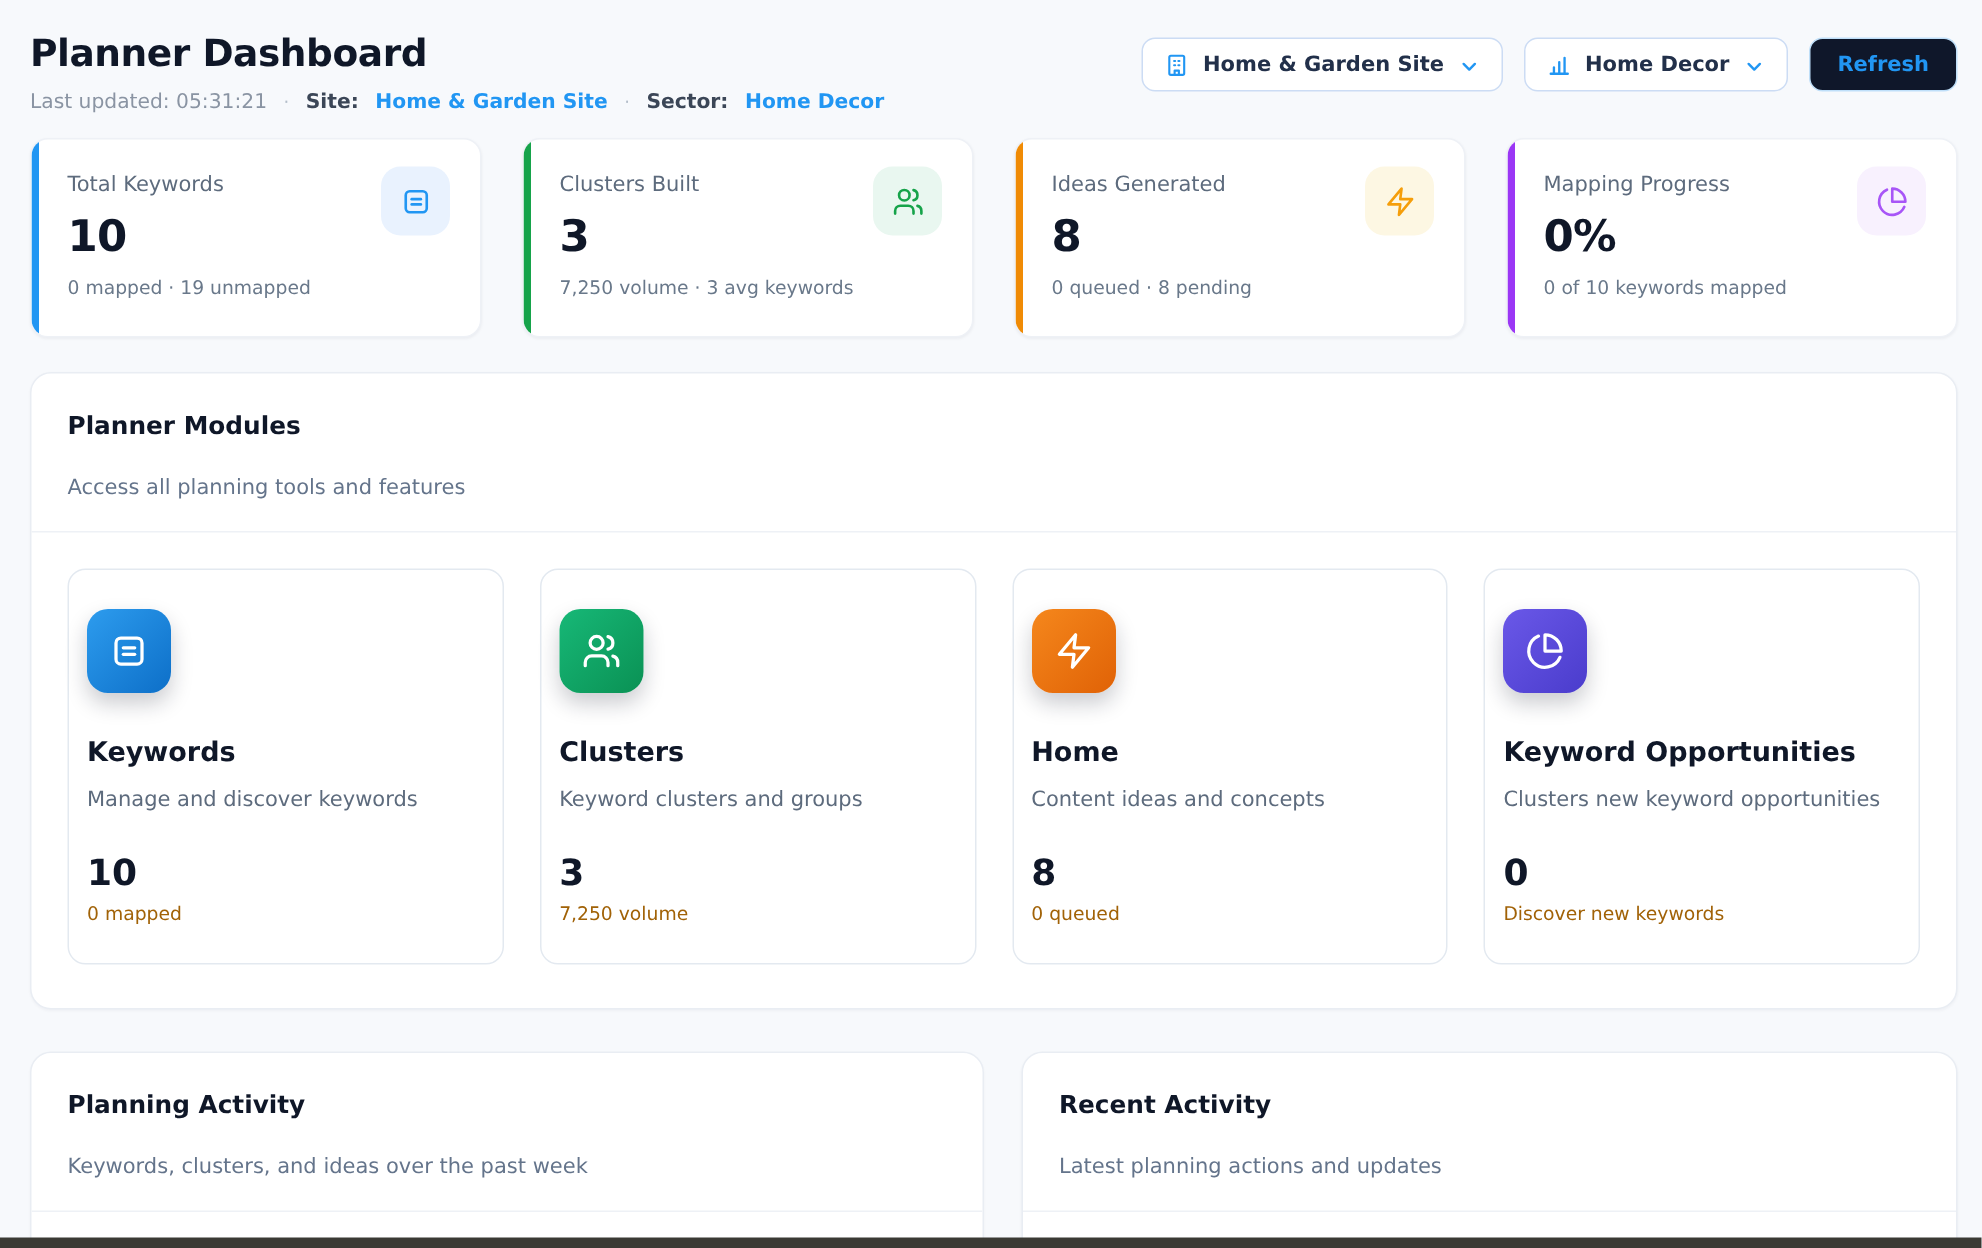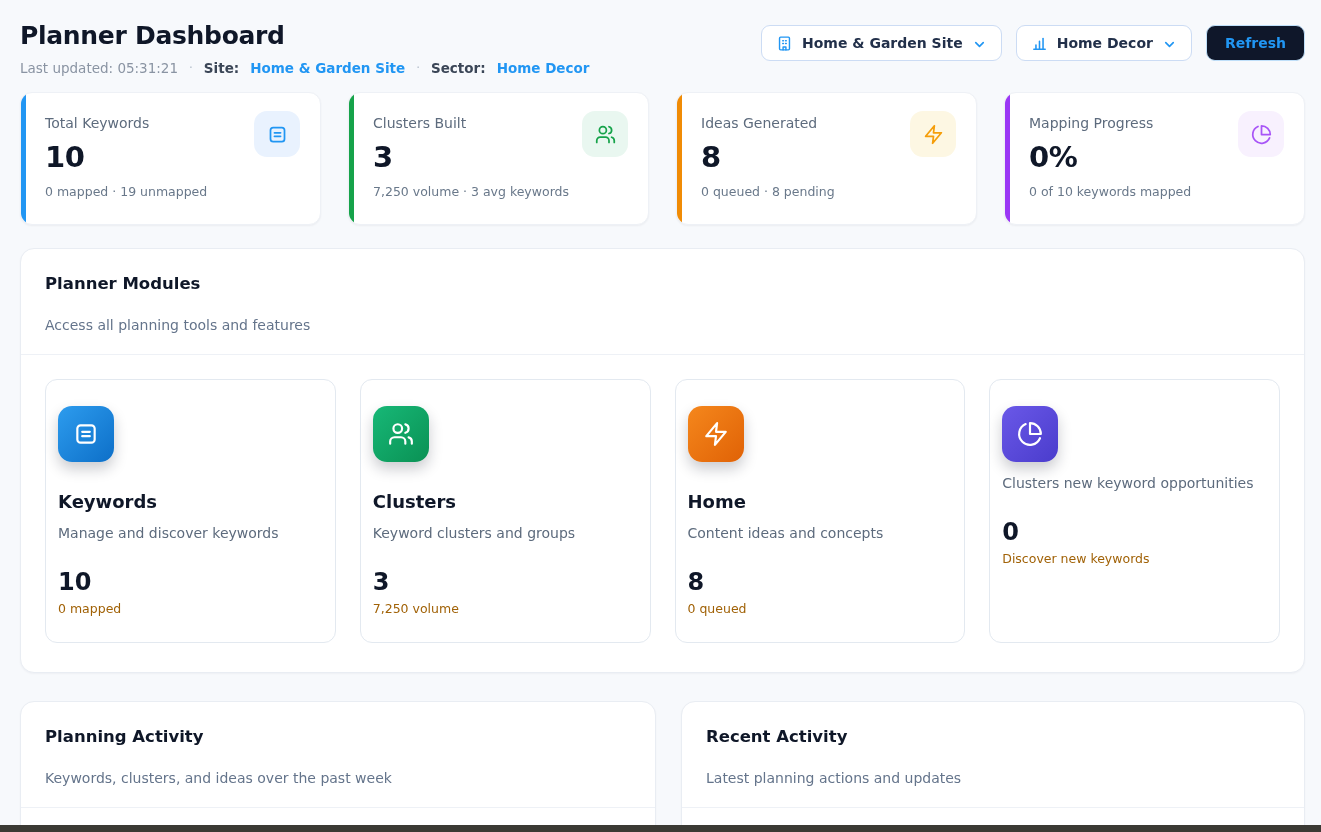--- a/index.html
+++ b/index.html
@@ -260,20 +260,21 @@
         <div class="module-sub">0 queued</div>
       </div>
 
       <div class="module-card">
         <div class="module-icon mi-indigo">
           <svg viewBox="0 0 24 24" fill="none" stroke="currentColor" stroke-width="2" stroke-linecap="round" stroke-linejoin="round">
               <path d="M21.21 15.89A10 10 0 1 1 8 2.83"></path>
               <path d="M22 12A10 10 0 0 0 12 2v10z"></path>
             </svg>
         </div>
+        <div class="module-title">Keyword Opportunities</div>
         <div class="module-desc">Clusters new keyword opportunities</div>
         <div class="module-value">0</div>
         <div class="module-sub">Discover new keywords</div>
       </div>
     </div>
   </div>
 
   <div class="bottom">
 
     <div class="panel">

